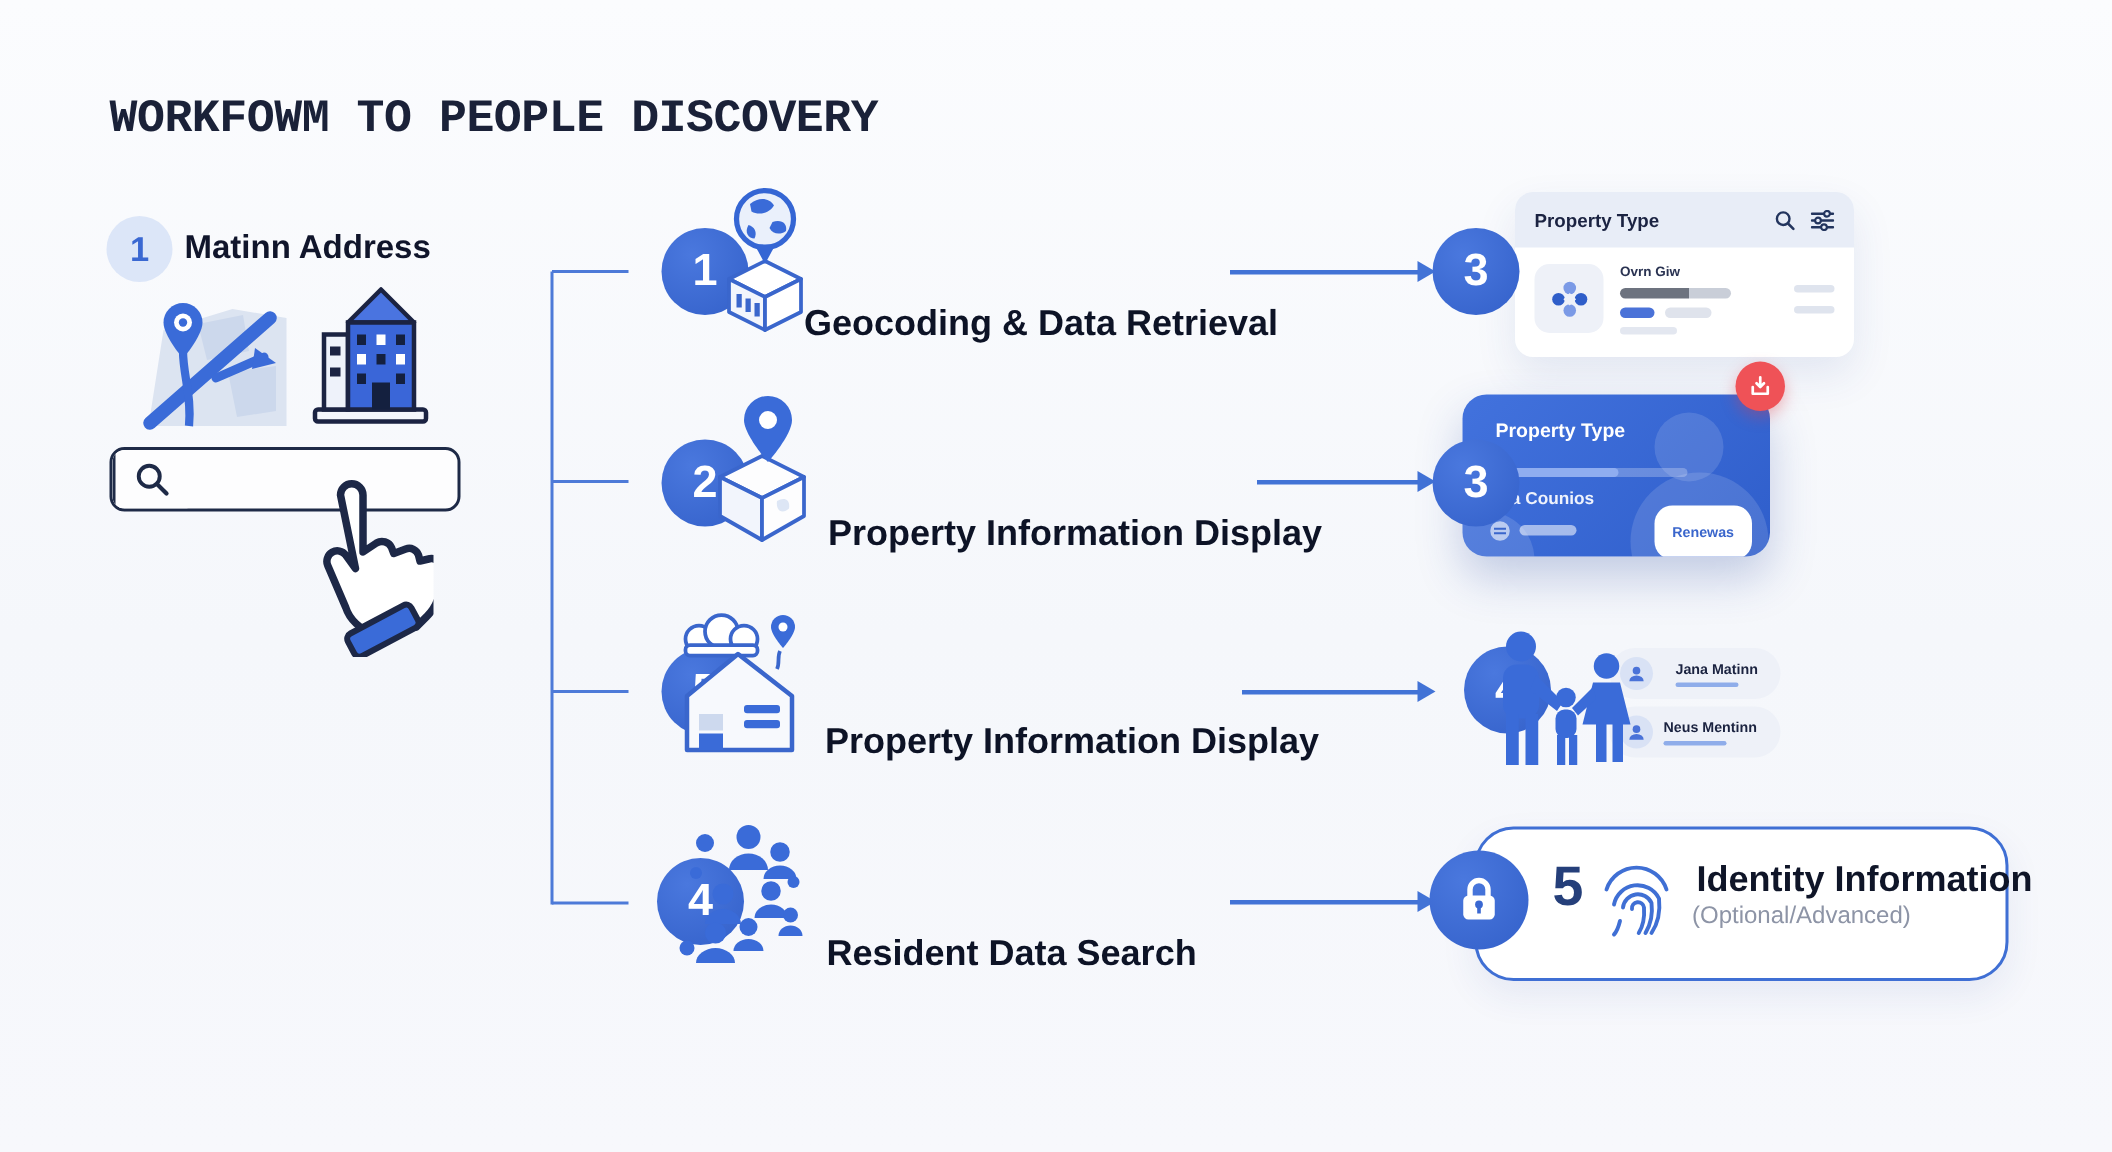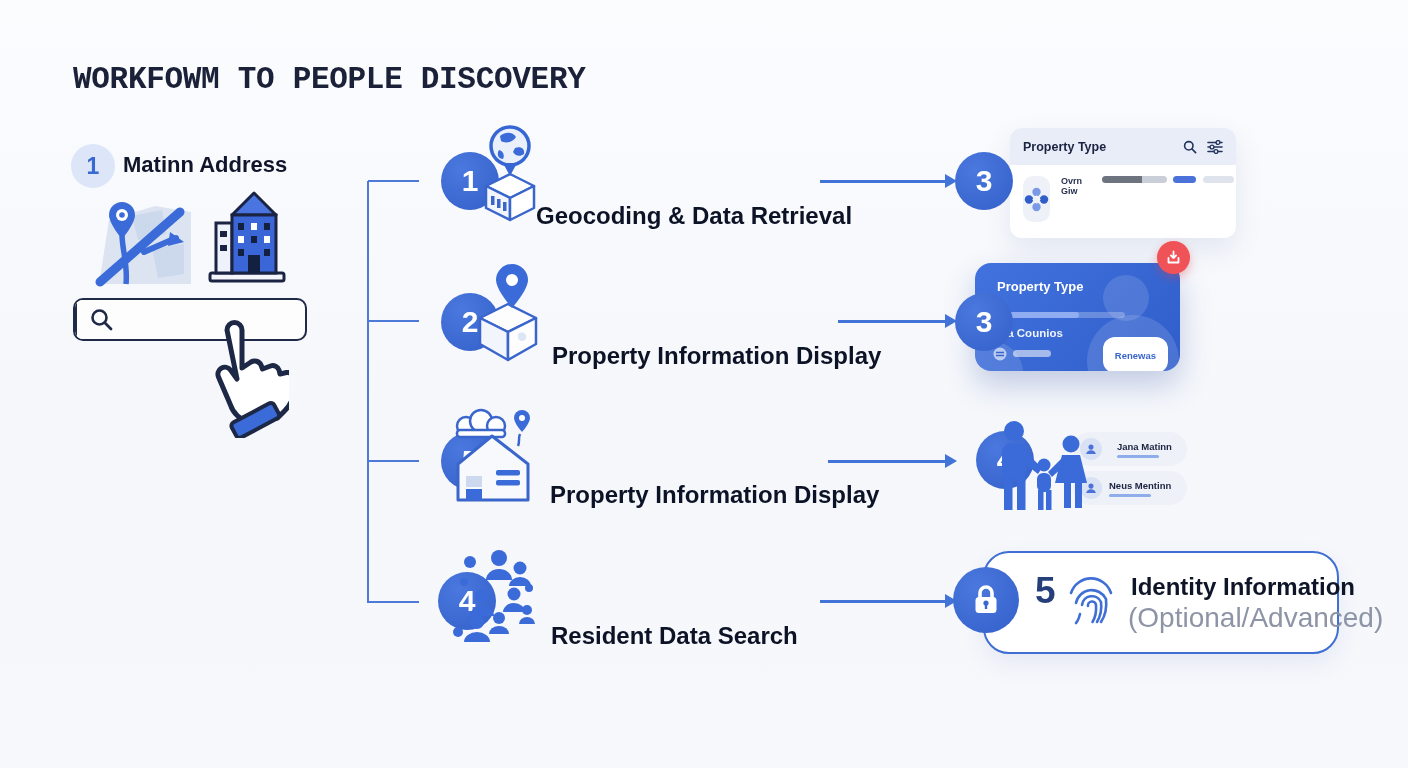--- a/index.html
+++ b/index.html
@@ -252,21 +252,21 @@
   <div class="card-body">
     <div class="tile">
       <svg width="27" height="27" viewBox="0 0 27 27">
         <circle cx="13.5" cy="6" r="4.2" fill="#7b9ae6"></circle>
         <circle cx="6" cy="13.5" r="4.2" fill="#2f5ec9"></circle>
         <circle cx="21" cy="13.5" r="4.2" fill="#2f5ec9"></circle>
         <circle cx="13.5" cy="21" r="4.2" fill="#7b9ae6"></circle>
         <rect x="10.5" y="10.5" width="6" height="6" fill="#eef1f8" transform="rotate(45 13.5 13.5)"></rect>
       </svg>
     </div>
-    <div style="display:flex;flex-direction:row;gap:6px;">
+    <div style="display:flex;flex-direction:column;gap:6px;">
       <div style="font-size:9px;font-weight:bold;color:#2a3352;">Ovrn Giw</div>
       <div class="bar" style="width:74px;height:7px;background:linear-gradient(to right,#6d737f 62%,#c9ced8 62%);"></div>
       <div style="display:flex;gap:7px;">
         <div class="bar" style="width:23px;height:7px;background:#4a72d8;"></div>
         <div class="bar" style="width:31px;height:7px;background:#dfe3ec;"></div>
       </div>
       <div class="bar" style="width:38px;height:5px;background:#e3e7f0;"></div>
     </div>
     <div style="margin-left:auto;display:flex;flex-direction:column;gap:9px;justify-content:center;">
       <div class="bar" style="width:27px;height:5px;background:#dfe4ee;"></div>
@@ -361,13 +361,13 @@
 <svg class="abs" style="left:1066px;top:574px;z-index:2;" width="50" height="54" viewBox="0 0 50 54">
   <g fill="none" stroke="#3f6fd4" stroke-width="2.6" stroke-linecap="round">
     <path d="M5,19 a21,21 0 0 1 40,0"></path>
     <path d="M10,29 a16,16 0 0 1 30,-4 c1,9 -1,17 -5,23"></path>
     <path d="M16,31 a10,10 0 0 1 19,-3 c1,8 -1,15 -4,20"></path>
     <path d="M22,32 a4,4 0 0 1 8,-1 c0.5,7 -1,13 -3.5,17"></path>
     <path d="M14,40 c-1,4 -2,7 -4,9"></path>
   </g>
 </svg>
 <div class="abs" style="left:1131px;top:573px;font-size:24px;font-weight:bold;color:#0f1528;z-index:2;">Identity Information</div>
-<div class="abs" style="left:1128px;top:602px;font-size:28px;color:#8d94a6;z-index:2;">(Optional/Advanced)</div>
+<div class="abs" style="left:1128px;top:602px;font-size:16px;color:#8d94a6;z-index:2;">(Optional/Advanced)</div>
 
 </body></html>

